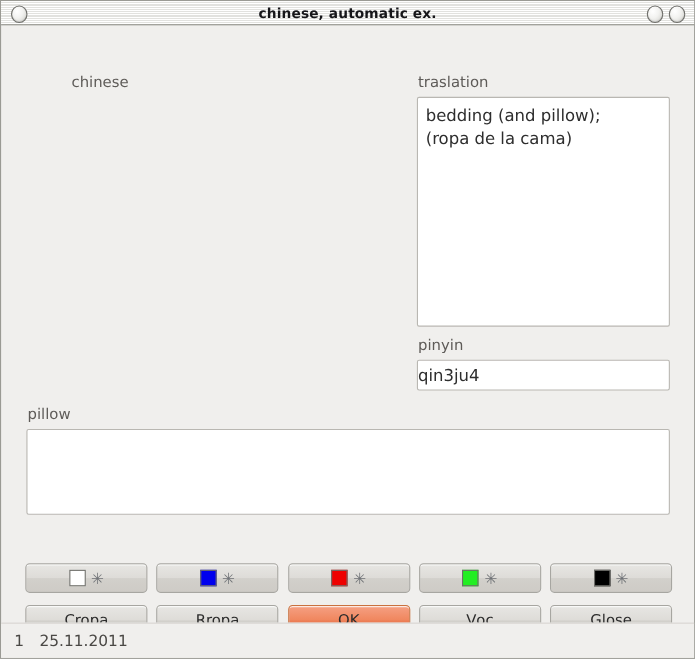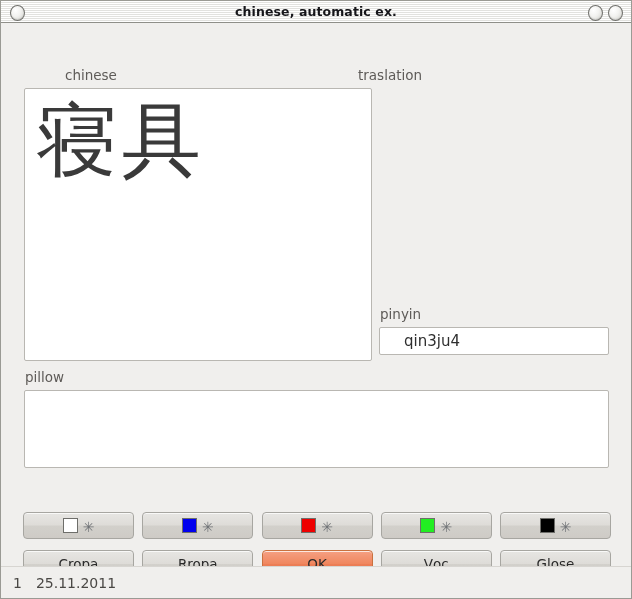--- a/index.html
+++ b/index.html
@@ -123,21 +123,21 @@
   }
   .comment-text {
     font-size: 14px;
     color: #2a2a2a;
     padding: 4px 6px;
   }
 
   
   .lbl-traslation {
     position: absolute;
-    left: 357px;
+    left: 379px;
     top: 44px;
   }
   .box-traslation {
     position: absolute;
     left: 378px;
     top: 65px;
     width: 230px;
     height: 209px;
     overflow: hidden;
   }
@@ -160,21 +160,21 @@
     left: 378px;
     top: 304px;
     width: 230px;
     height: 28px;
     display: flex;
     align-items: center;
   }
   .pinyin-text {
     font-size: 15px;
     color: #2e2e2e;
-    padding: 0 24px;
+    padding: 0 0;
   }
 
   
   .btn {
     box-sizing: border-box;
     border: 1px solid #a7a6a1;
     border-radius: 4px;
     background: linear-gradient(to bottom, #e7e6e3 0%, #dedcd8 48%, #d2d0cb 52%, #cecbc6 100%);
     box-shadow: inset 0 1px 0 rgba(255,255,255,0.75);
     display: flex;
@@ -263,25 +263,26 @@
   <div class="titlebar">
     <span class="tb-btn tb-btn-left"></span>
     <span class="titlebar-title">chinese, automatic ex.</span>
     <span class="tb-btn tb-btn-r1"></span>
     <span class="tb-btn tb-btn-r2"></span>
   </div>
 
   <div class="content">
 
     <div class="field-label lbl-chinese">chinese</div>
-    <div class="textbox box-chinese">
-      <div class="chinese-text">寝具</div>
-    </div>
 
     <div class="field-label lbl-traslation">traslation</div>
+    <div class="textbox box-traslation">
+      <div class="traslation-text">bedding (and pillow);
+(ropa de la cama)</div>
+    </div>
 
     <div class="field-label lbl-pinyin">pinyin</div>
     <div class="textbox box-pinyin">
       <div class="pinyin-text">qin3ju4</div>
     </div>
 
     <div class="field-label lbl-comment">pillow</div>
     <div class="textbox box-comment">
       <div class="comment-text"></div>
     </div>

